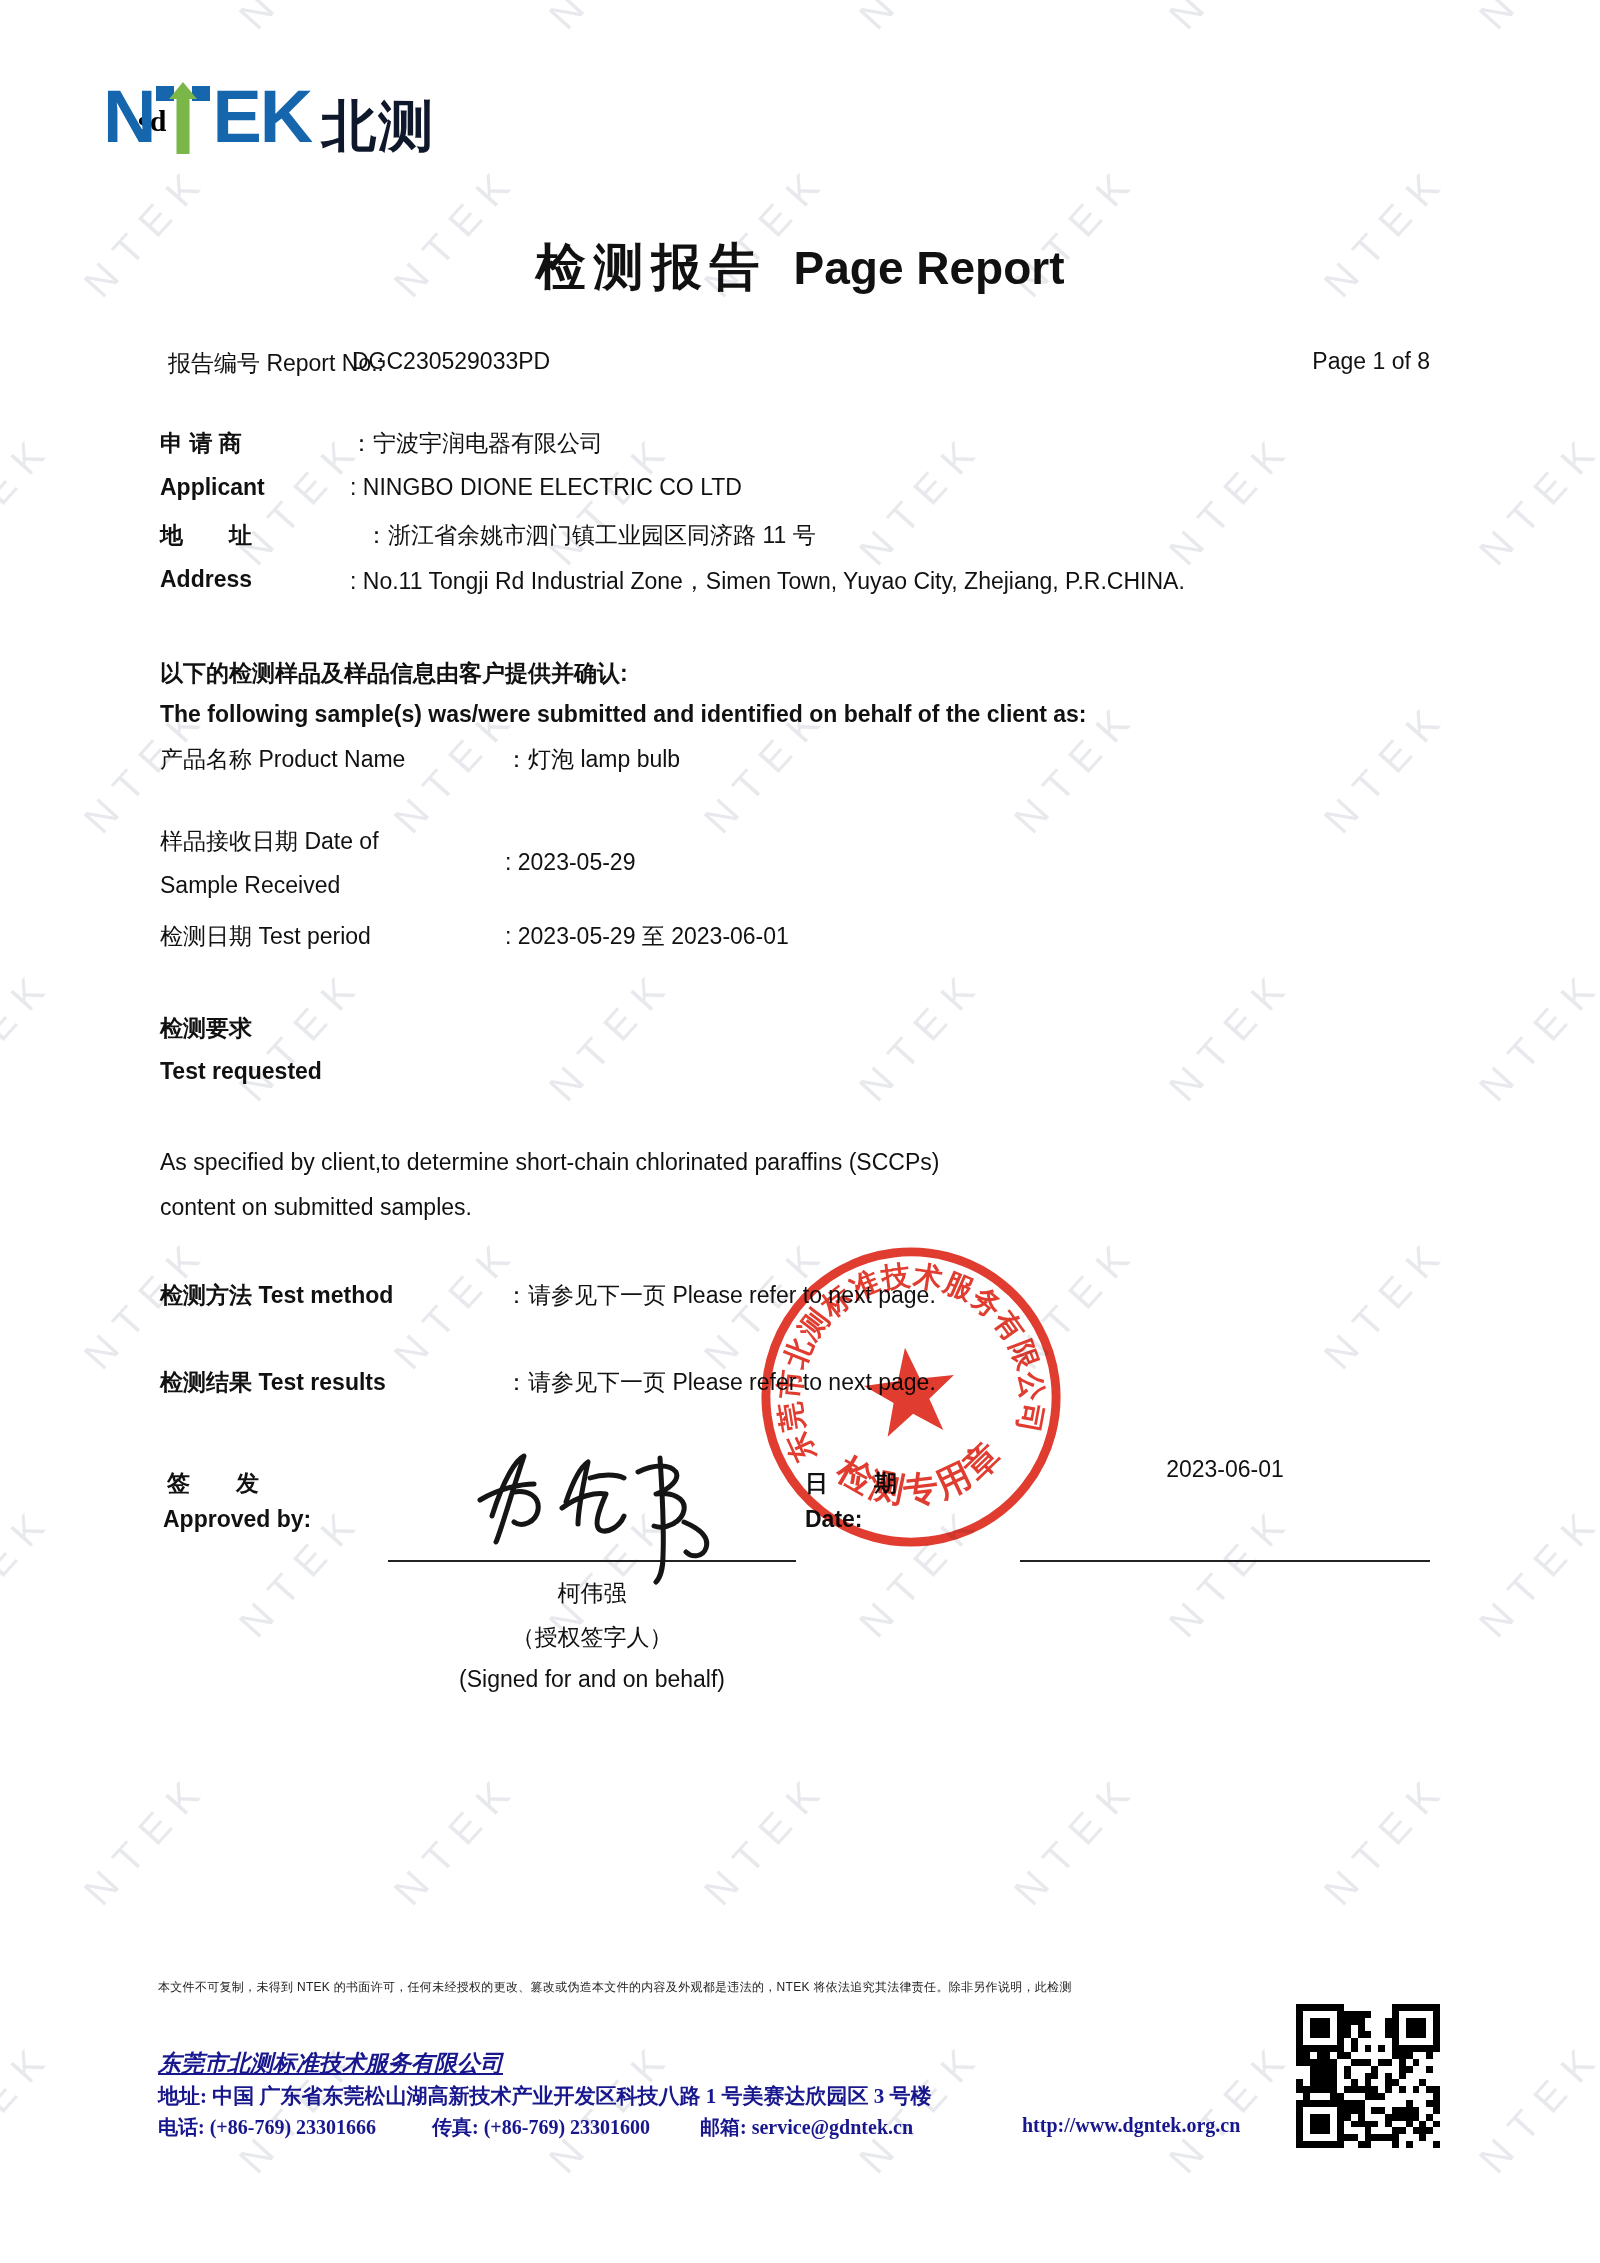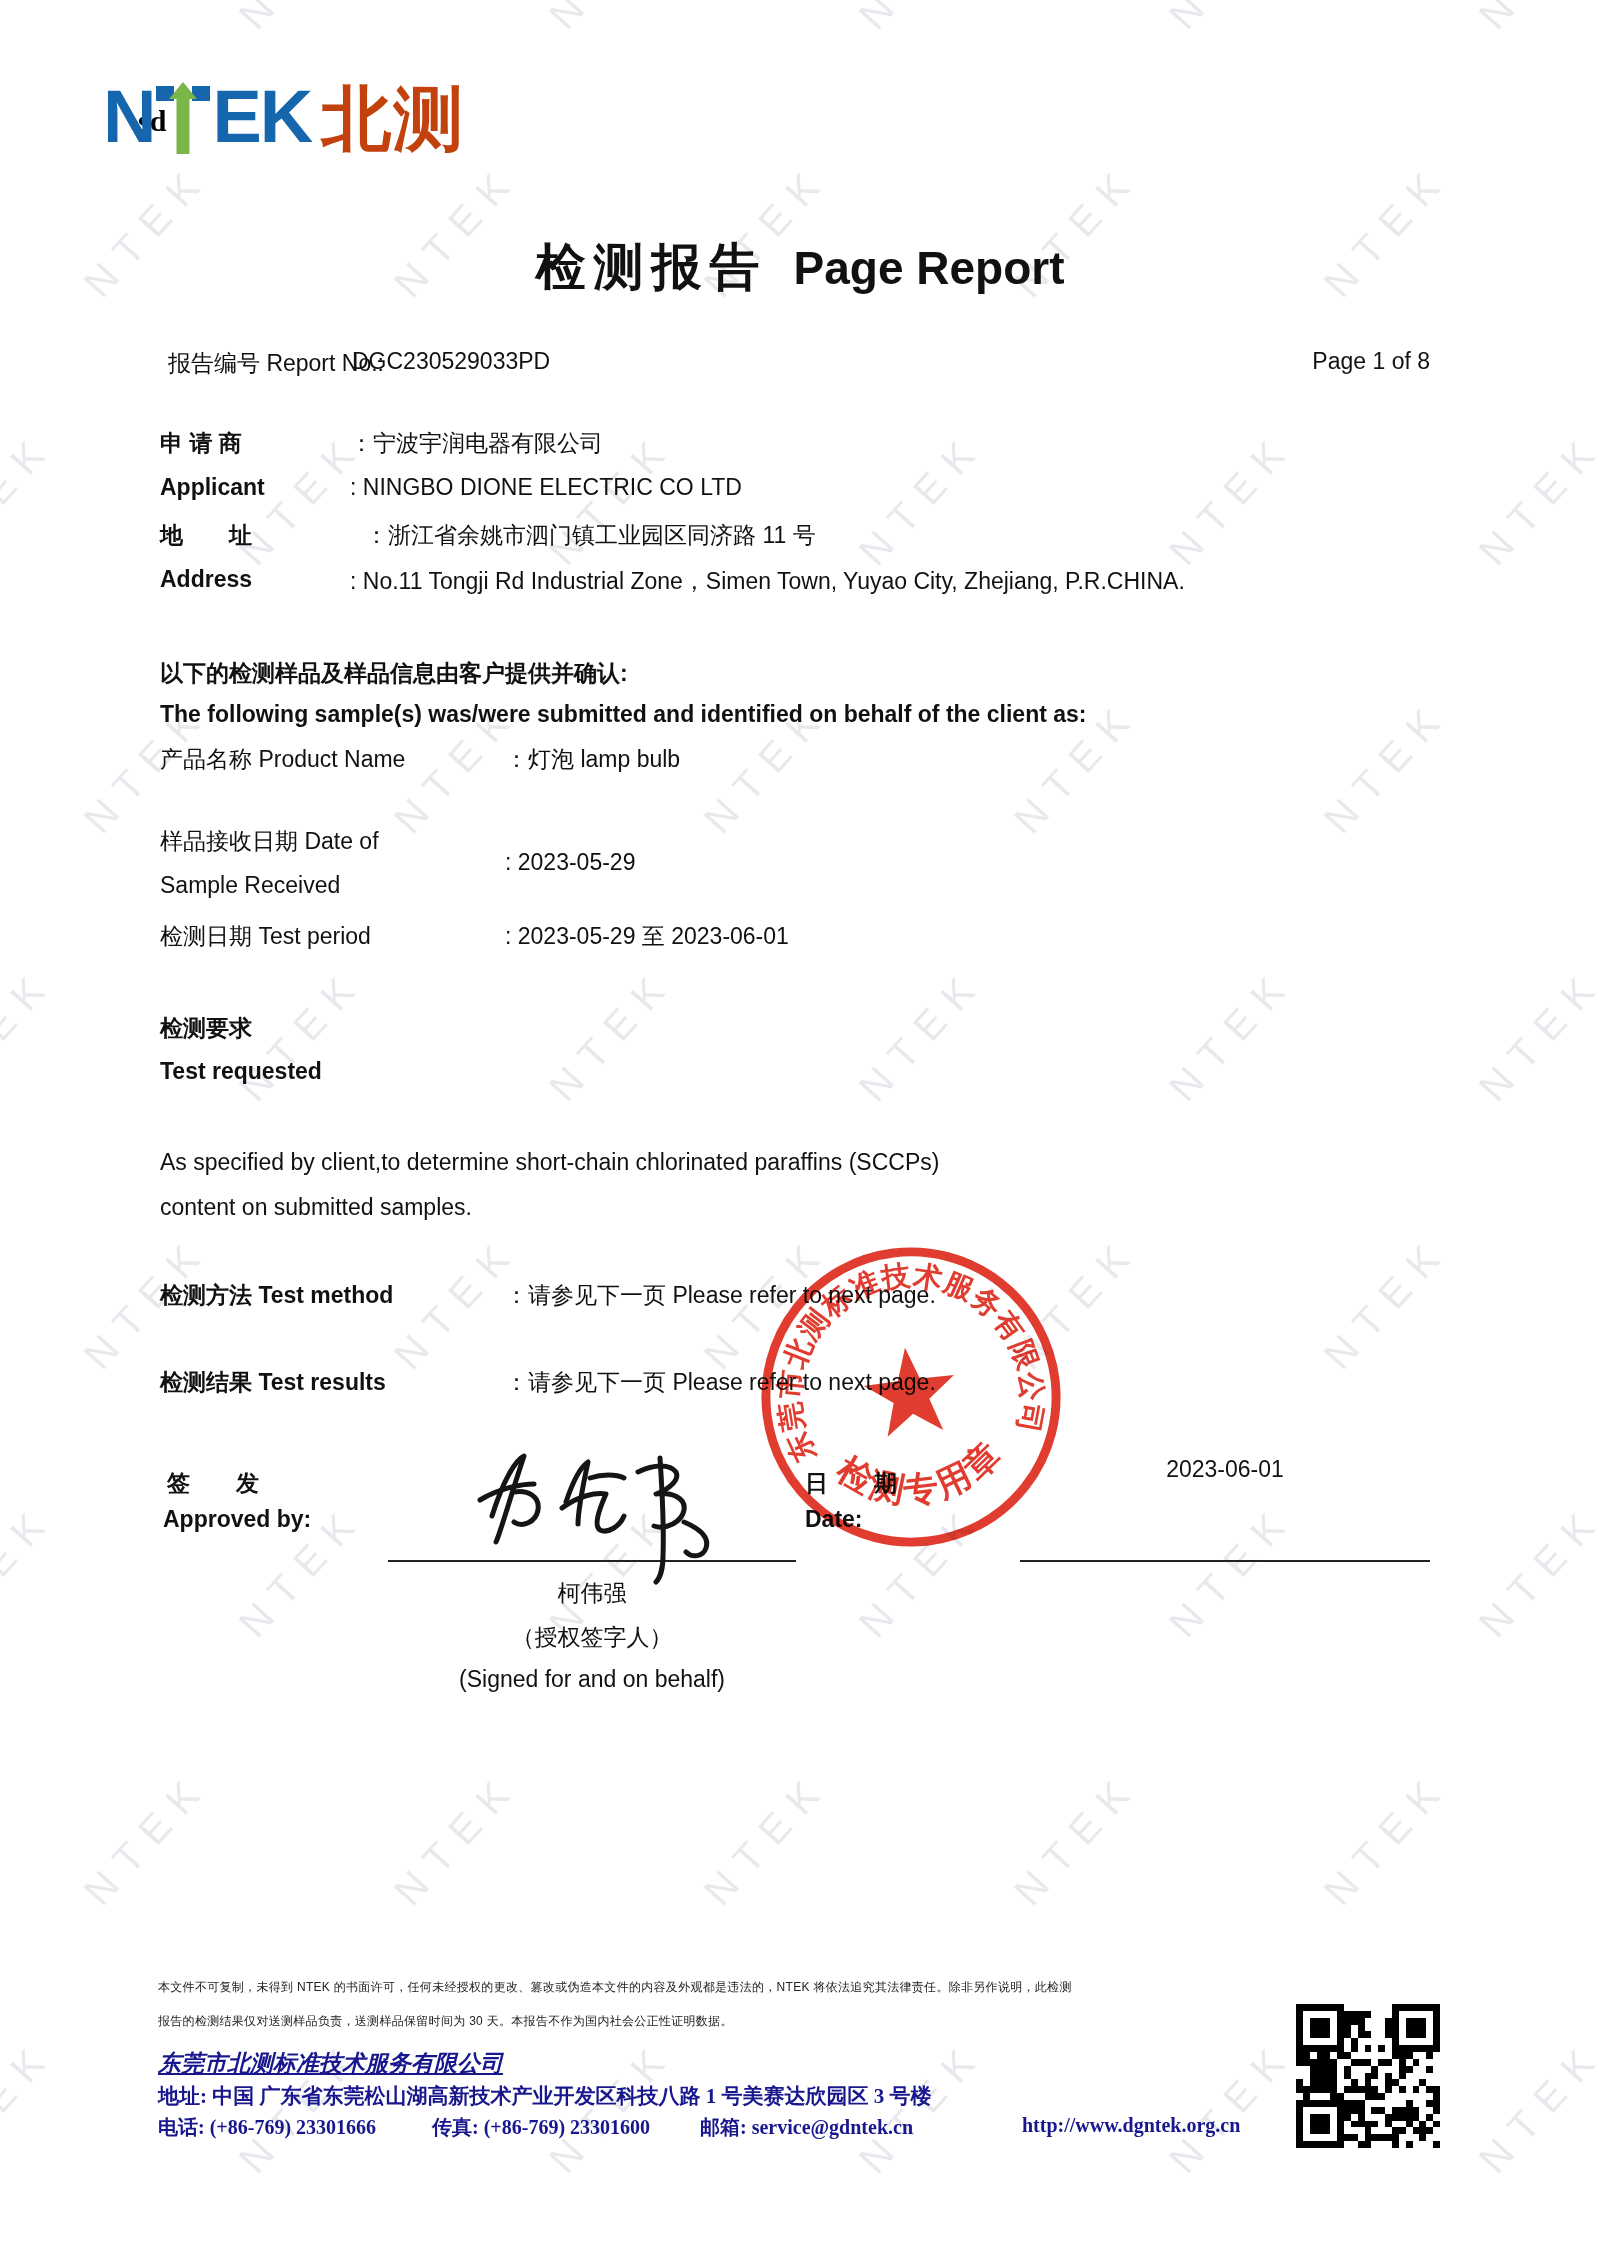--- a/index.html
+++ b/index.html
@@ -18,21 +18,21 @@
   .logo .lt{font-size:74px;font-weight:800;color:#1666ae;letter-spacing:-2px;line-height:1;}
   .logo-t{position:relative;width:54px;height:72px;margin:0 2px;}
   .logo-t .bar{position:absolute;top:4px;width:18px;height:15px;background:#1666ae;}
   .logo-t .bar.l{left:0;}
   .logo-t .bar.r{right:0;}
   .logo-t .head{position:absolute;top:0;left:50%;transform:translateX(-50%);
       width:0;height:0;border-left:14px solid transparent;border-right:14px solid transparent;
       border-bottom:17px solid #7ab648;}
   .logo-t .shaft{position:absolute;top:15px;bottom:0;left:50%;transform:translateX(-50%);
       width:13px;background:#7ab648;}
-  .logo .cjk{font-size:70px;font-weight:800;color:#c2410c;line-height:1;margin-left:10px;letter-spacing:2px;}
+  .logo .cjk{font-size:55px;font-weight:800;color:#0f172a;line-height:1;margin-left:10px;letter-spacing:2px;}
   .artifact{left:138px;top:104px;font-family:"Liberation Serif",serif;font-weight:bold;
       font-size:30px;color:#000;z-index:1;}
   
   .title{left:0;top:234px;width:100%;text-align:center;z-index:1;}
   .title .t-cjk{font-size:50px;font-weight:bold;letter-spacing:8px;}
   .title .t-en{font-size:46px;font-weight:bold;margin-left:26px;}
   
   .t23{font-size:23px;z-index:1;}
   .b{font-weight:bold;}
   .sig-line{border-bottom:2px solid #222;height:0;z-index:1;}
@@ -196,21 +196,20 @@
     <text font-size="29" font-weight="bold" fill="#de2b1d" letter-spacing="1">
       <textPath href="#arcTop" startOffset="50%" text-anchor="middle">东莞市北测标准技术服务有限公司</textPath>
     </text>
     <polygon fill="#de2b1d" points="160,110 171.2,142.6 205.6,143.2 178.1,163.9 188.2,196.8 160,177 131.8,196.8 141.9,163.9 114.4,143.2 148.8,142.6"></polygon>
     <text font-size="35" font-weight="bold" fill="#de2b1d" letter-spacing="3">
       <textPath href="#arcBot" startOffset="50%" text-anchor="middle">检测专用章</textPath>
     </text>
   </svg>
 
   <div class="abs disc" style="left:158px;top:1979px;">本文件不可复制，未得到 NTEK 的书面许可，任何未经授权的更改、篡改或伪造本文件的内容及外观都是违法的，NTEK 将依法追究其法律责任。除非另作说明，此检测</div>
-  <div class="abs disc" style="left:158px;top:2013px;">报告的检测结果仅对送测样品负责，送测样品保留时间为 30 天。本报告不作为国内社会公正性证明数据。</div>
 
   <div class="abs foot company" style="left:158px;top:2048px;">东莞市北测标准技术服务有限公司</div>
   <div class="abs foot addr" style="left:158px;top:2082px;">地址: 中国  广东省东莞松山湖高新技术产业开发区科技八路 1 号美赛达欣园区 3 号楼</div>
   <div class="abs foot tel" style="left:158px;top:2114px;">电话: (+86-769) 23301666</div>
   <div class="abs foot tel" style="left:432px;top:2114px;">传真: (+86-769) 23301600</div>
   <div class="abs foot tel" style="left:700px;top:2114px;">邮箱: service@gdntek.cn</div>
   <div class="abs foot tel" style="left:1022px;top:2114px;">http://www.dgntek.org.cn</div>
 
   <svg id="qr" class="abs" style="left:1296px;top:2004px;" width="144" height="144" viewBox="0 0 21 21" shape-rendering="crispEdges">
       <rect x="7" y="1" width="1" height="1" fill="#000"></rect>

